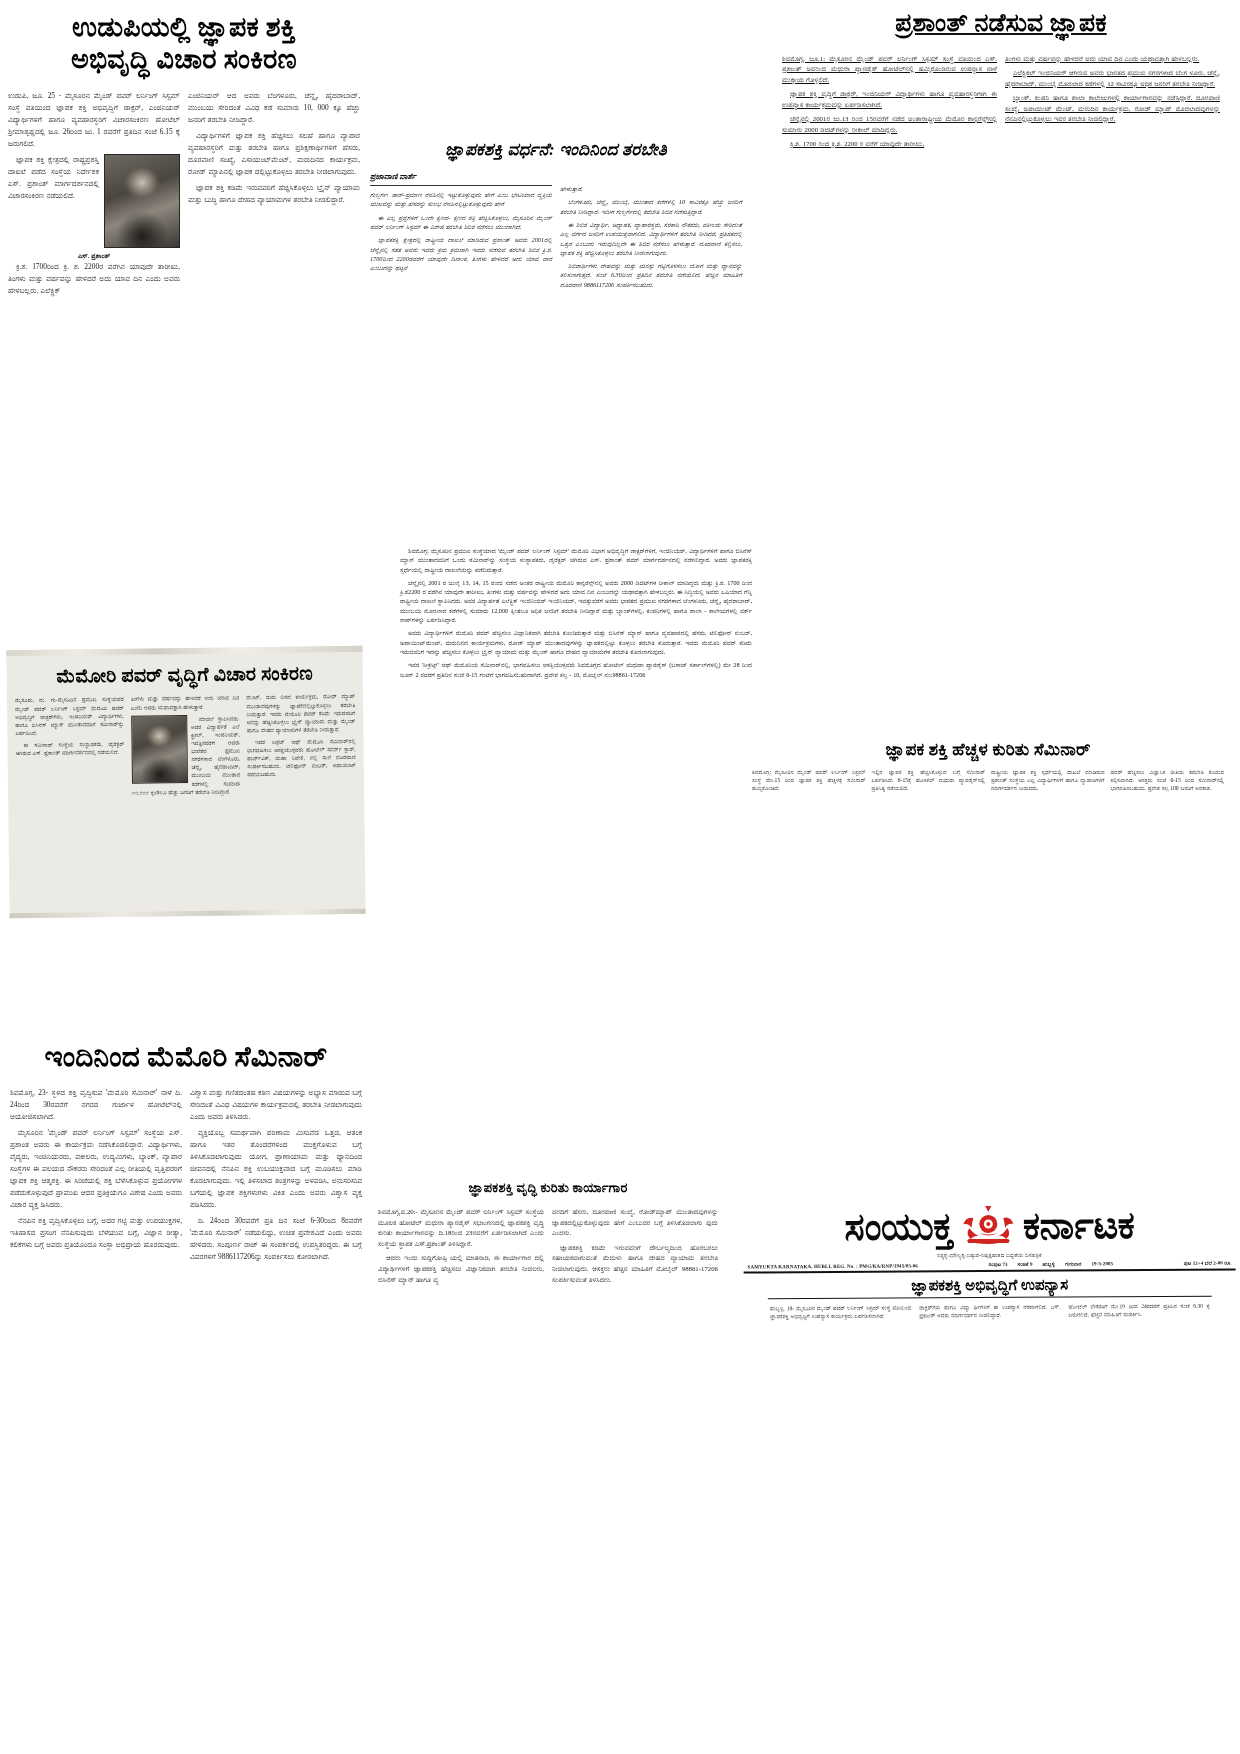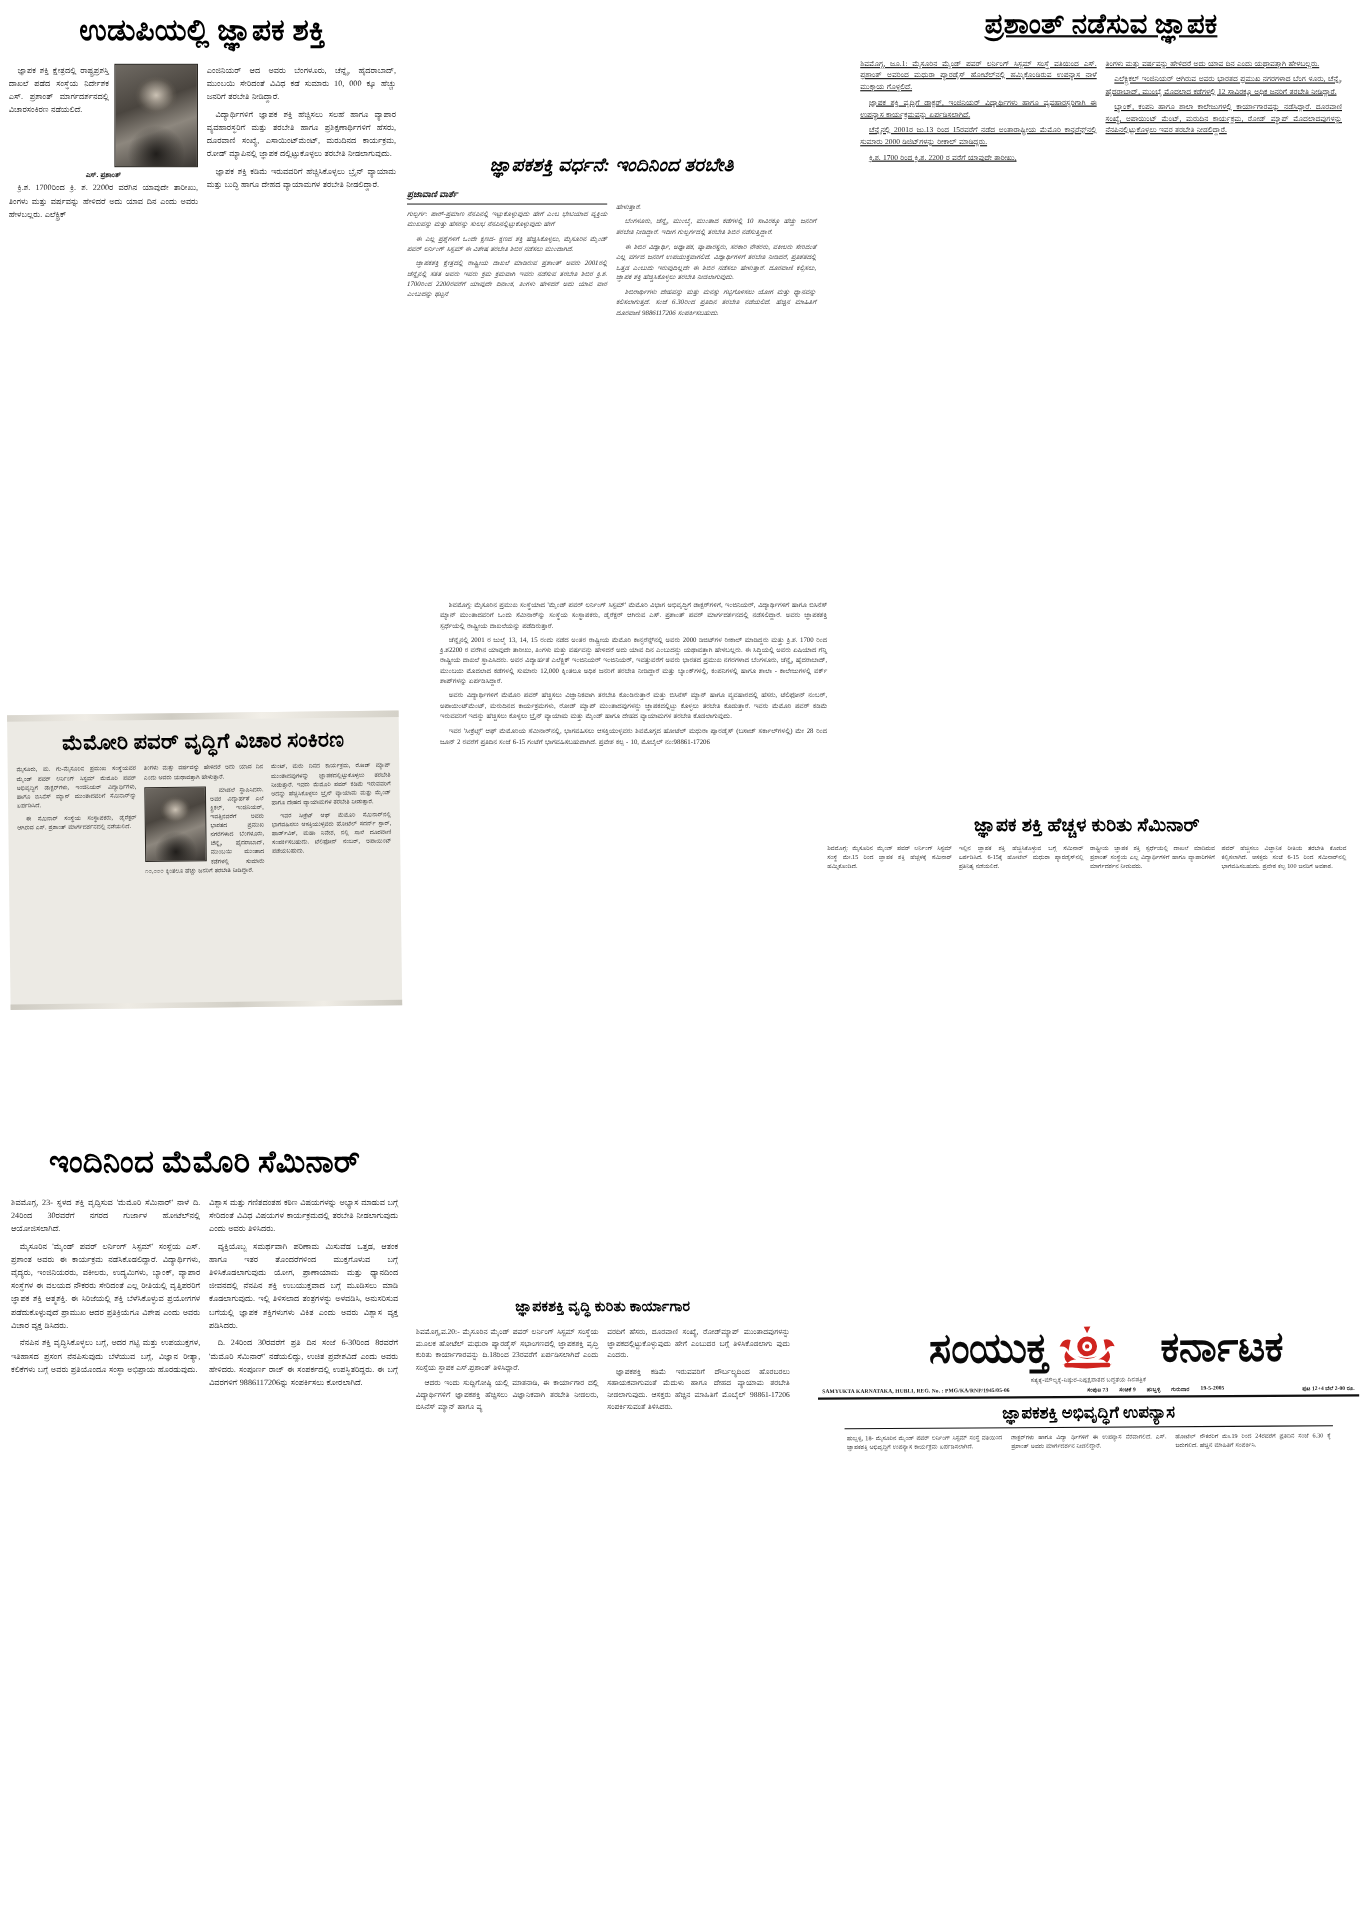--- a/index.html
+++ b/index.html
@@ -98,21 +98,21 @@
   #clip-masthead{left:744px;top:1198px;width:492px;height:270px;}
 
   
   .masthead-row{
     display:flex;align-items:center;justify-content:center;gap:6px;
     padding-top:6px;
   }
   .mast-word{
     font-family:"Liberation Serif", serif;
     font-weight:bold;font-size:38px;color:#0a0a0a;
-    letter-spacing:-.5px;line-height:1;margin-left:32px;
+    letter-spacing:-.5px;line-height:1;
   }
   .emblem{
     width:58px;height:44px;position:relative;flex:0 0 auto;
   }
   .mast-sub{
     text-align:center;font-size:5.5px;color:#222;margin-top:4px;letter-spacing:.2px;
   }
   .mast-meta{
     display:flex;justify-content:space-between;align-items:center;
     font-size:5px;font-weight:bold;color:#111;
@@ -137,24 +137,26 @@
   .skew-c{transform:rotate(-0.35deg);}
 </style>
 </head>
 <body>
 
 <div class="page">
 
   <div class="clip" id="clip-udupi">
     <div class="hl">
       <div>ಉಡುಪಿಯಲ್ಲಿ ಜ್ಞಾಪಕ ಶಕ್ತಿ</div>
+      <div>ಅಭಿವೃದ್ಧಿ ವಿಚಾರ ಸಂಕಿರಣ</div>
     </div>
     <div class="cols" style="margin-top:14px;">
       <div class="col">
         <div class="body">
+          <p class="noind">ಉಡುಪಿ, ಜೂ. 25 - ಮೈಸೂರಿನ ಮೈಂಡ್ ಪವರ್ ಲರ್ನಿಂಗ್ ಸಿಸ್ಟಮ್ ಸಂಸ್ಥೆ ವತಿಯಿಂದ ಜ್ಞಾಪಕ ಶಕ್ತಿ ಅಭಿವೃದ್ಧಿಗೆ ಡಾಕ್ಟರ್, ಎಂಜಿನಿಯರ್ ವಿದ್ಯಾರ್ಥಿಗಳಿಗೆ ಹಾಗೂ ವ್ಯವಹಾರಸ್ಥರಿಗೆ ವಿಚಾರಸಂಕಿರಣ ಹೋಟೆಲ್ ಶ್ರೀಮಾತೃಷ್ಣದಲ್ಲಿ ಜೂ. 26ರಿಂದ ಜು. 1 ರವರೆಗೆ ಪ್ರತಿದಿನ ಸಂಜೆ 6.15 ಕ್ಕೆ ಜರುಗಲಿದೆ.</p>
           <div class="photo" style="width:74px;height:92px;float:right;margin:0 0 3px 5px;"></div>
           <p>ಜ್ಞಾಪಕ ಶಕ್ತಿ ಕ್ಷೇತ್ರದಲ್ಲಿ ರಾಷ್ಟ್ರಪ್ರಶಸ್ತಿ ದಾಖಲೆ ಪಡೆದ ಸಂಸ್ಥೆಯ ನಿರ್ದೇಶಕ ಎಸ್. ಪ್ರಶಾಂತ್ ಮಾರ್ಗದರ್ಶನದಲ್ಲಿ ವಿಚಾರಸಂಕಿರಣ ನಡೆಯಲಿದೆ.</p>
           <div class="caption">ಎಸ್. ಪ್ರಶಾಂತ್</div>
           <p>ಕ್ರಿ.ಶ. 1700ರಿಂದ ಕ್ರಿ. ಶ. 2200ರ ವರೆಗಿನ ಯಾವುದೇ ತಾರೀಖು, ತಿಂಗಳು ಮತ್ತು ವರ್ಷವನ್ನು ಹೇಳಿದರೆ ಅದು ಯಾವ ದಿನ ಎಂದು ಅವರು ಹೇಳಬಲ್ಲರು. ಎಲೆಕ್ಟ್ರಿಕ್</p>
         </div>
       </div>
       <div class="col">
         <div class="body">
           <p class="noind">ಎಂಜಿನಿಯರ್ ಆದ ಅವರು ಬೆಂಗಳೂರು, ಚೆನ್ನೈ, ಹೈದರಾಬಾದ್, ಮುಂಬಯಿ ಸೇರಿದಂತೆ ವಿವಿಧ ಕಡೆ ಸುಮಾರು 10, 000 ಕ್ಕೂ ಹೆಚ್ಚು ಜನರಿಗೆ ತರಬೇತಿ ನೀಡಿದ್ದಾರೆ.</p>
           <p>ವಿದ್ಯಾರ್ಥಿಗಳಿಗೆ ಜ್ಞಾಪಕ ಶಕ್ತಿ ಹೆಚ್ಚಿಸಲು ಸಲಹೆ ಹಾಗೂ ವ್ಯಾಪಾರ ವ್ಯವಹಾರಸ್ಥರಿಗೆ ಮತ್ತು ತರಬೇತಿ ಹಾಗೂ ಪ್ರಶಿಕ್ಷಣಾರ್ಥಿಗಳಿಗೆ ಹೆಸರು, ದೂರವಾಣಿ ಸಂಖ್ಯೆ, ಎಸಾಯಿಂಟ್‌ಮೆಂಟ್, ಮರುದಿನದ ಕಾರ್ಯಕ್ರಮ, ರೋಡ್ ಮ್ಯಾಪಿನಲ್ಲಿ ಜ್ಞಾಪಕ ದಲ್ಲಿಟ್ಟುಕೊಳ್ಳಲು ತರಬೇತಿ ನೀಡಲಾಗುವುದು.</p>

